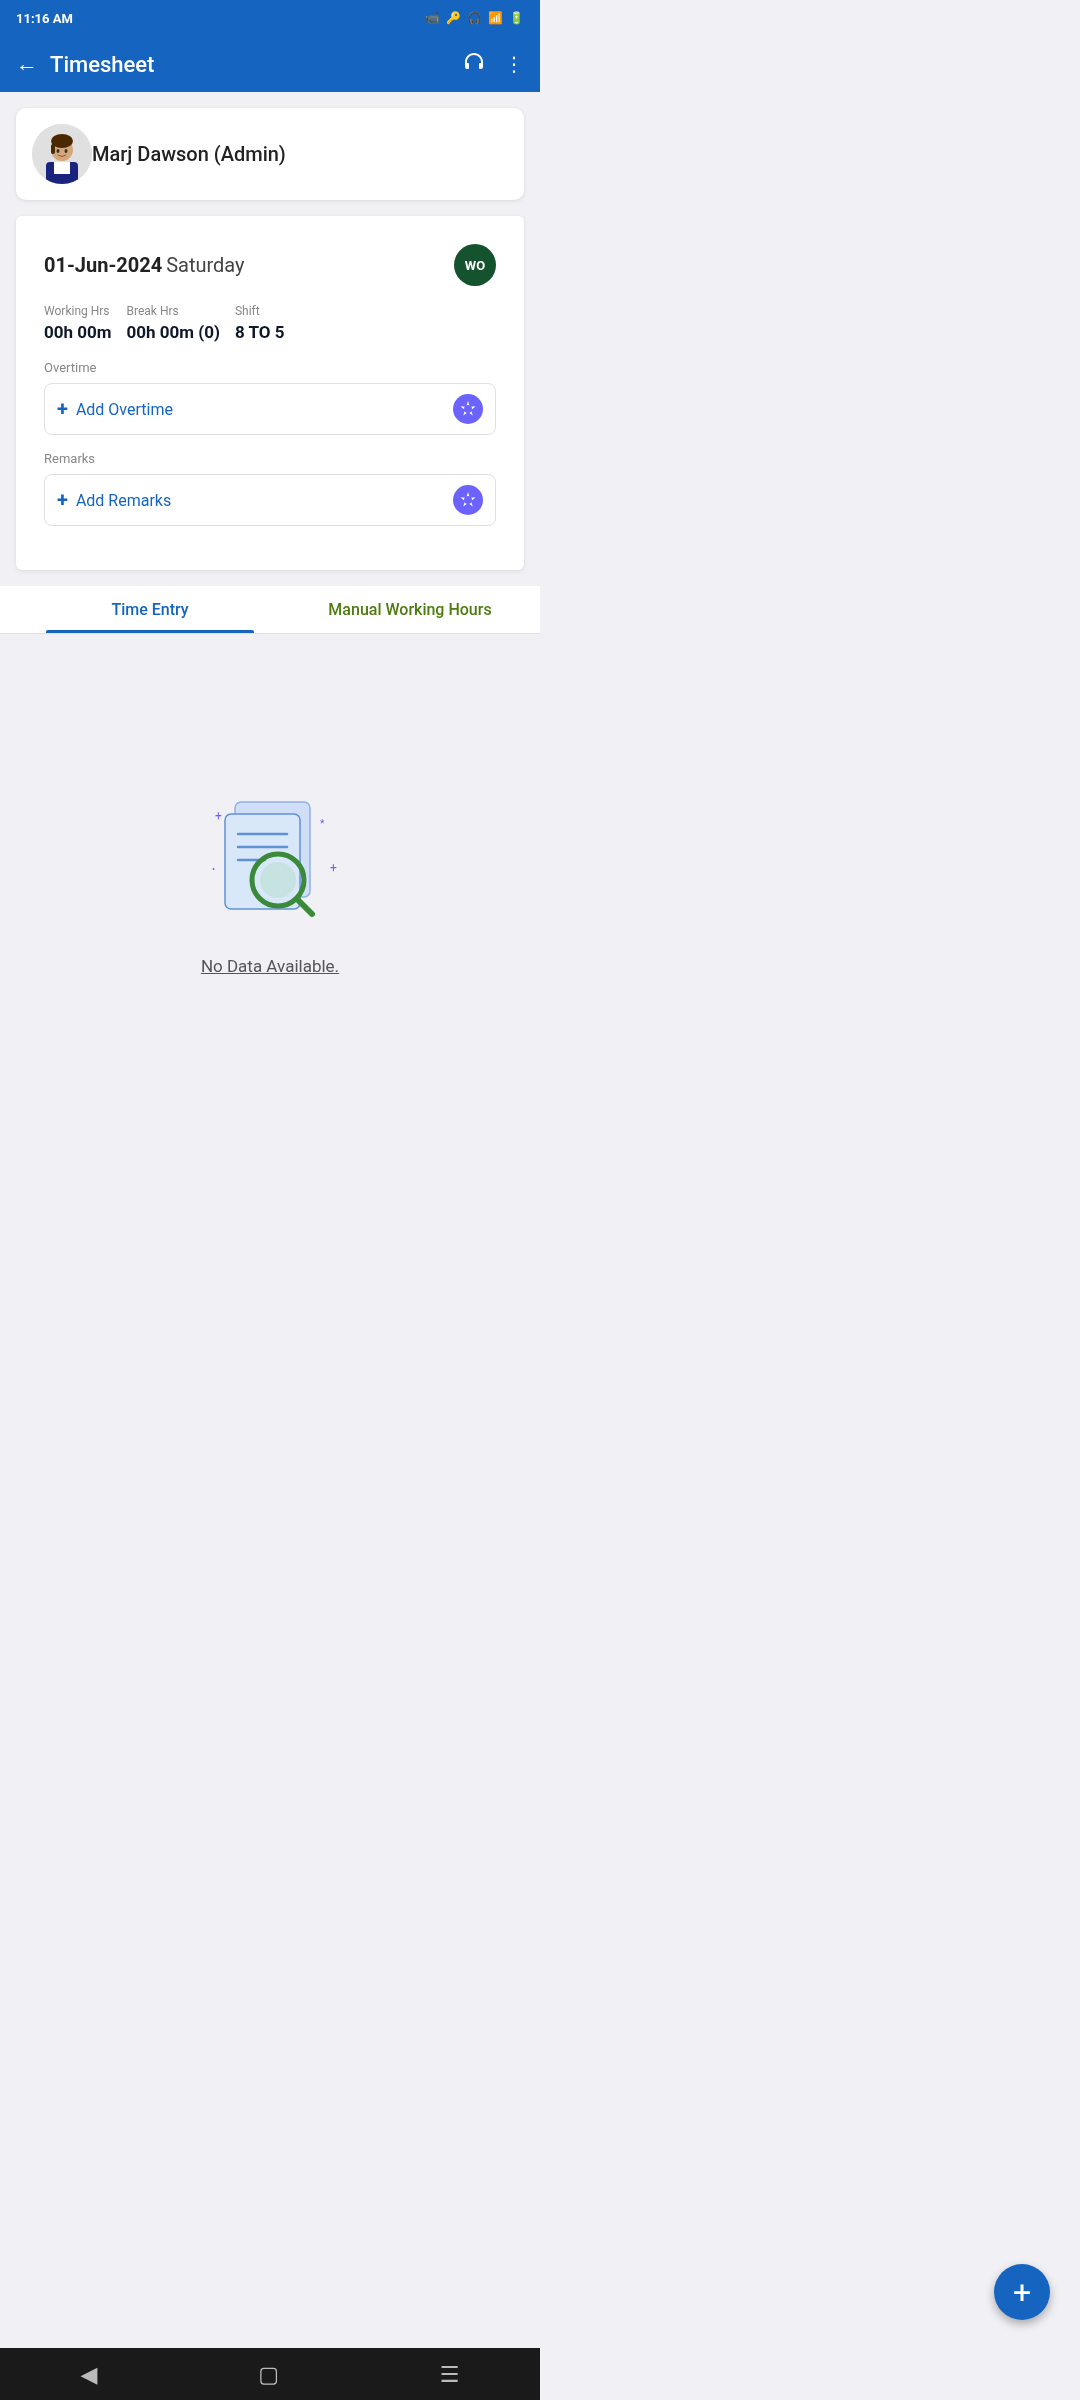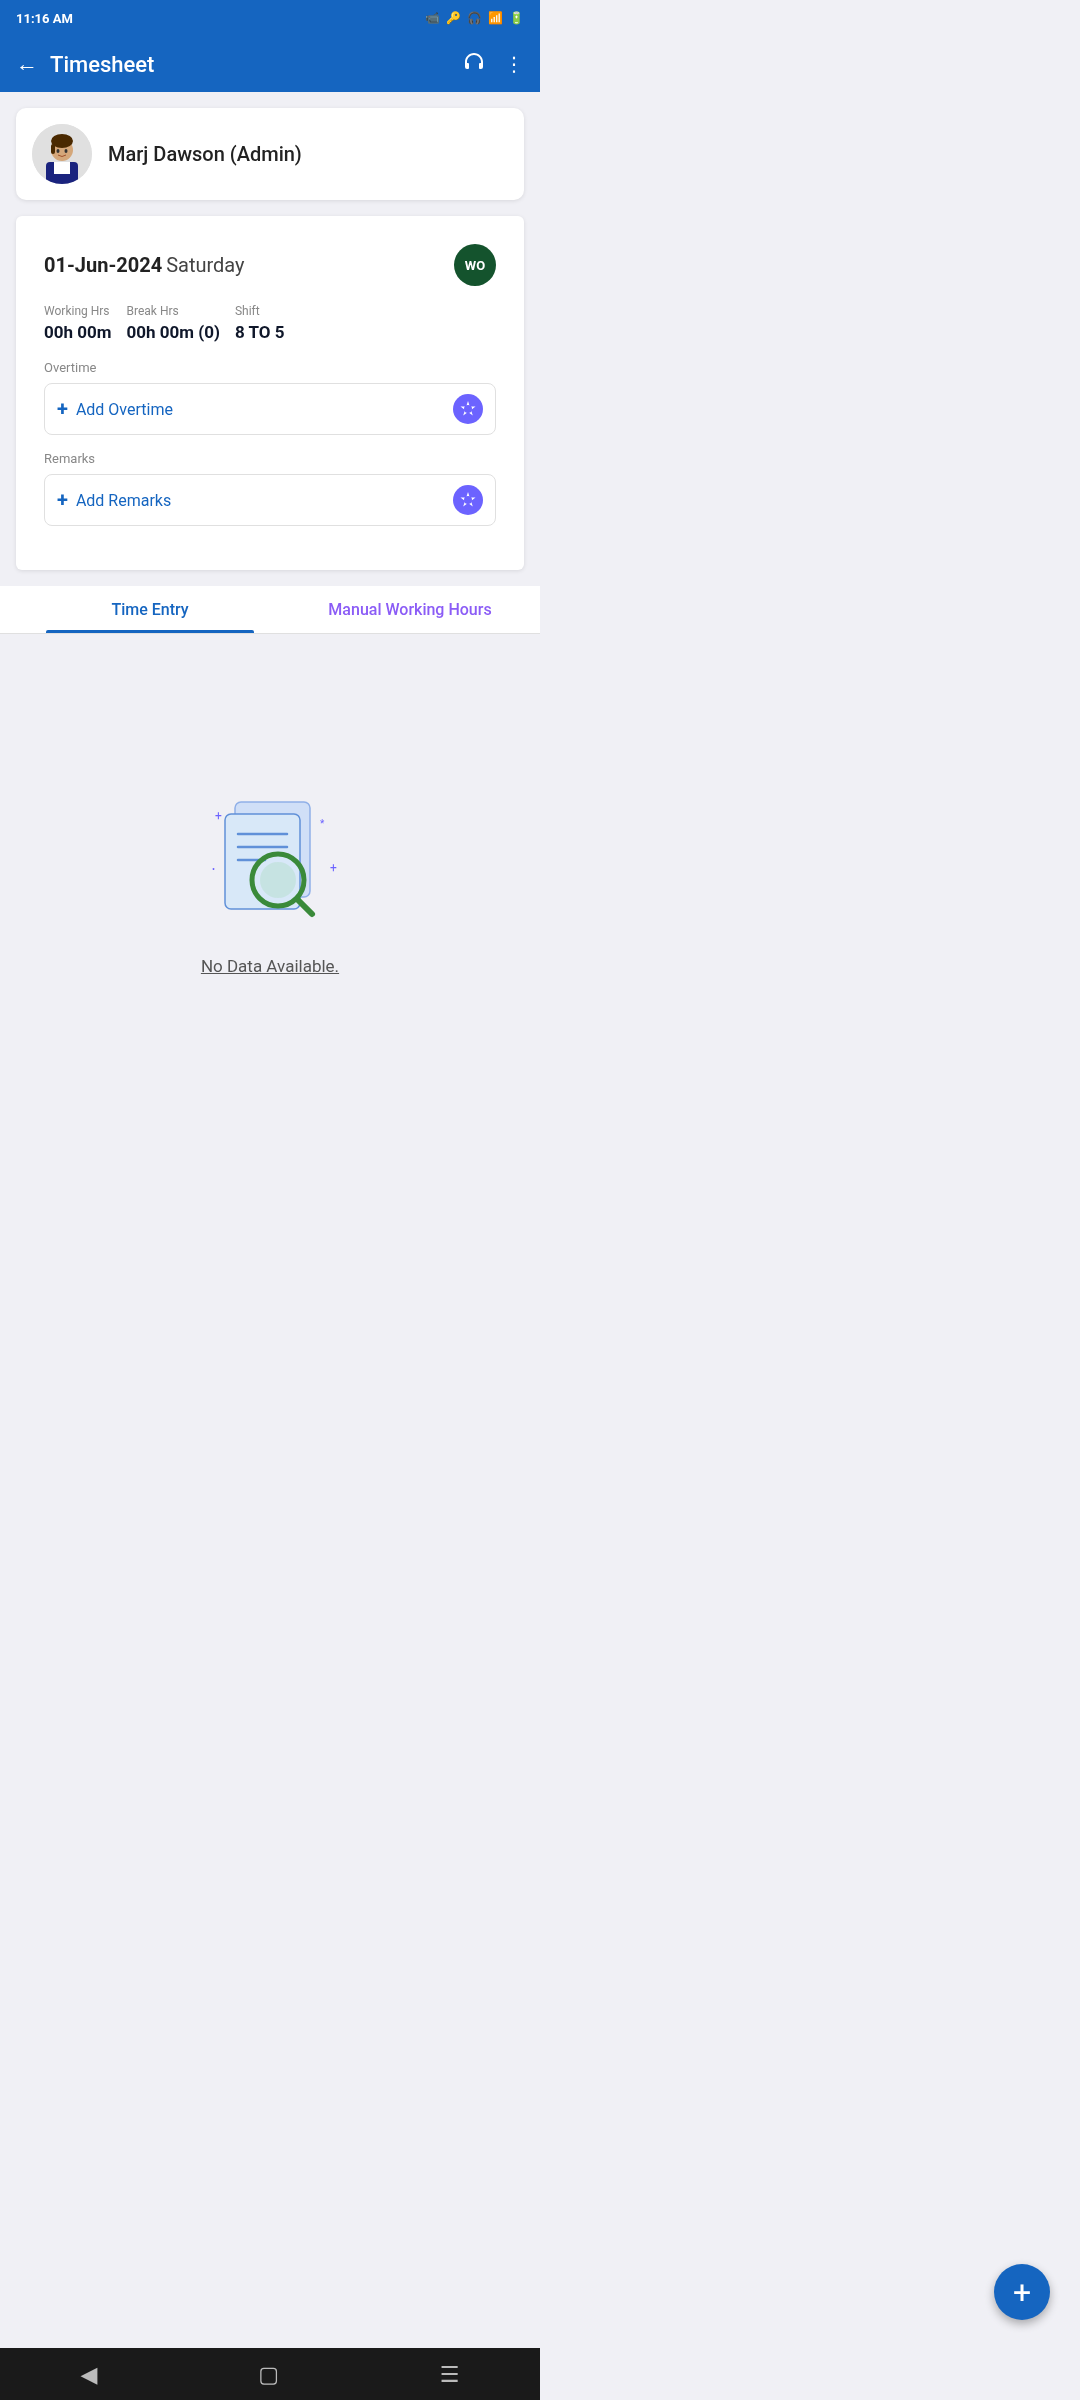--- a/index.html
+++ b/index.html
@@ -63,21 +63,20 @@
     }
 
     
     .user-card {
       background: white;
       margin: 16px 16px 0 16px;
       border-radius: 10px;
       padding: 16px;
       display: flex;
       align-items: center;
-      gap: 16px;
       box-shadow: 0 1px 4px rgba(0,0,0,0.1);
     }
     .avatar-circle {
       width: 60px;
       height: 60px;
       border-radius: 50%;
       background: #e0e0e0;
       overflow: hidden;
       display: flex;
       align-items: center;
@@ -186,21 +185,21 @@
       display: flex;
       border-bottom: 1px solid #e0e0e0;
     }
     .tab {
       flex: 1;
       text-align: center;
       padding: 14px 8px;
       font-size: 16px;
       font-weight: 500;
       cursor: pointer;
-      color: #8b5cf6;
+      color: #4d7c0f;
       position: relative;
     }
     .tab.active {
       color: #1565C0;
       margin-left: 20px;
     }
     .tab.active::after {
       content: '';
       position: absolute;
       bottom: 0;

